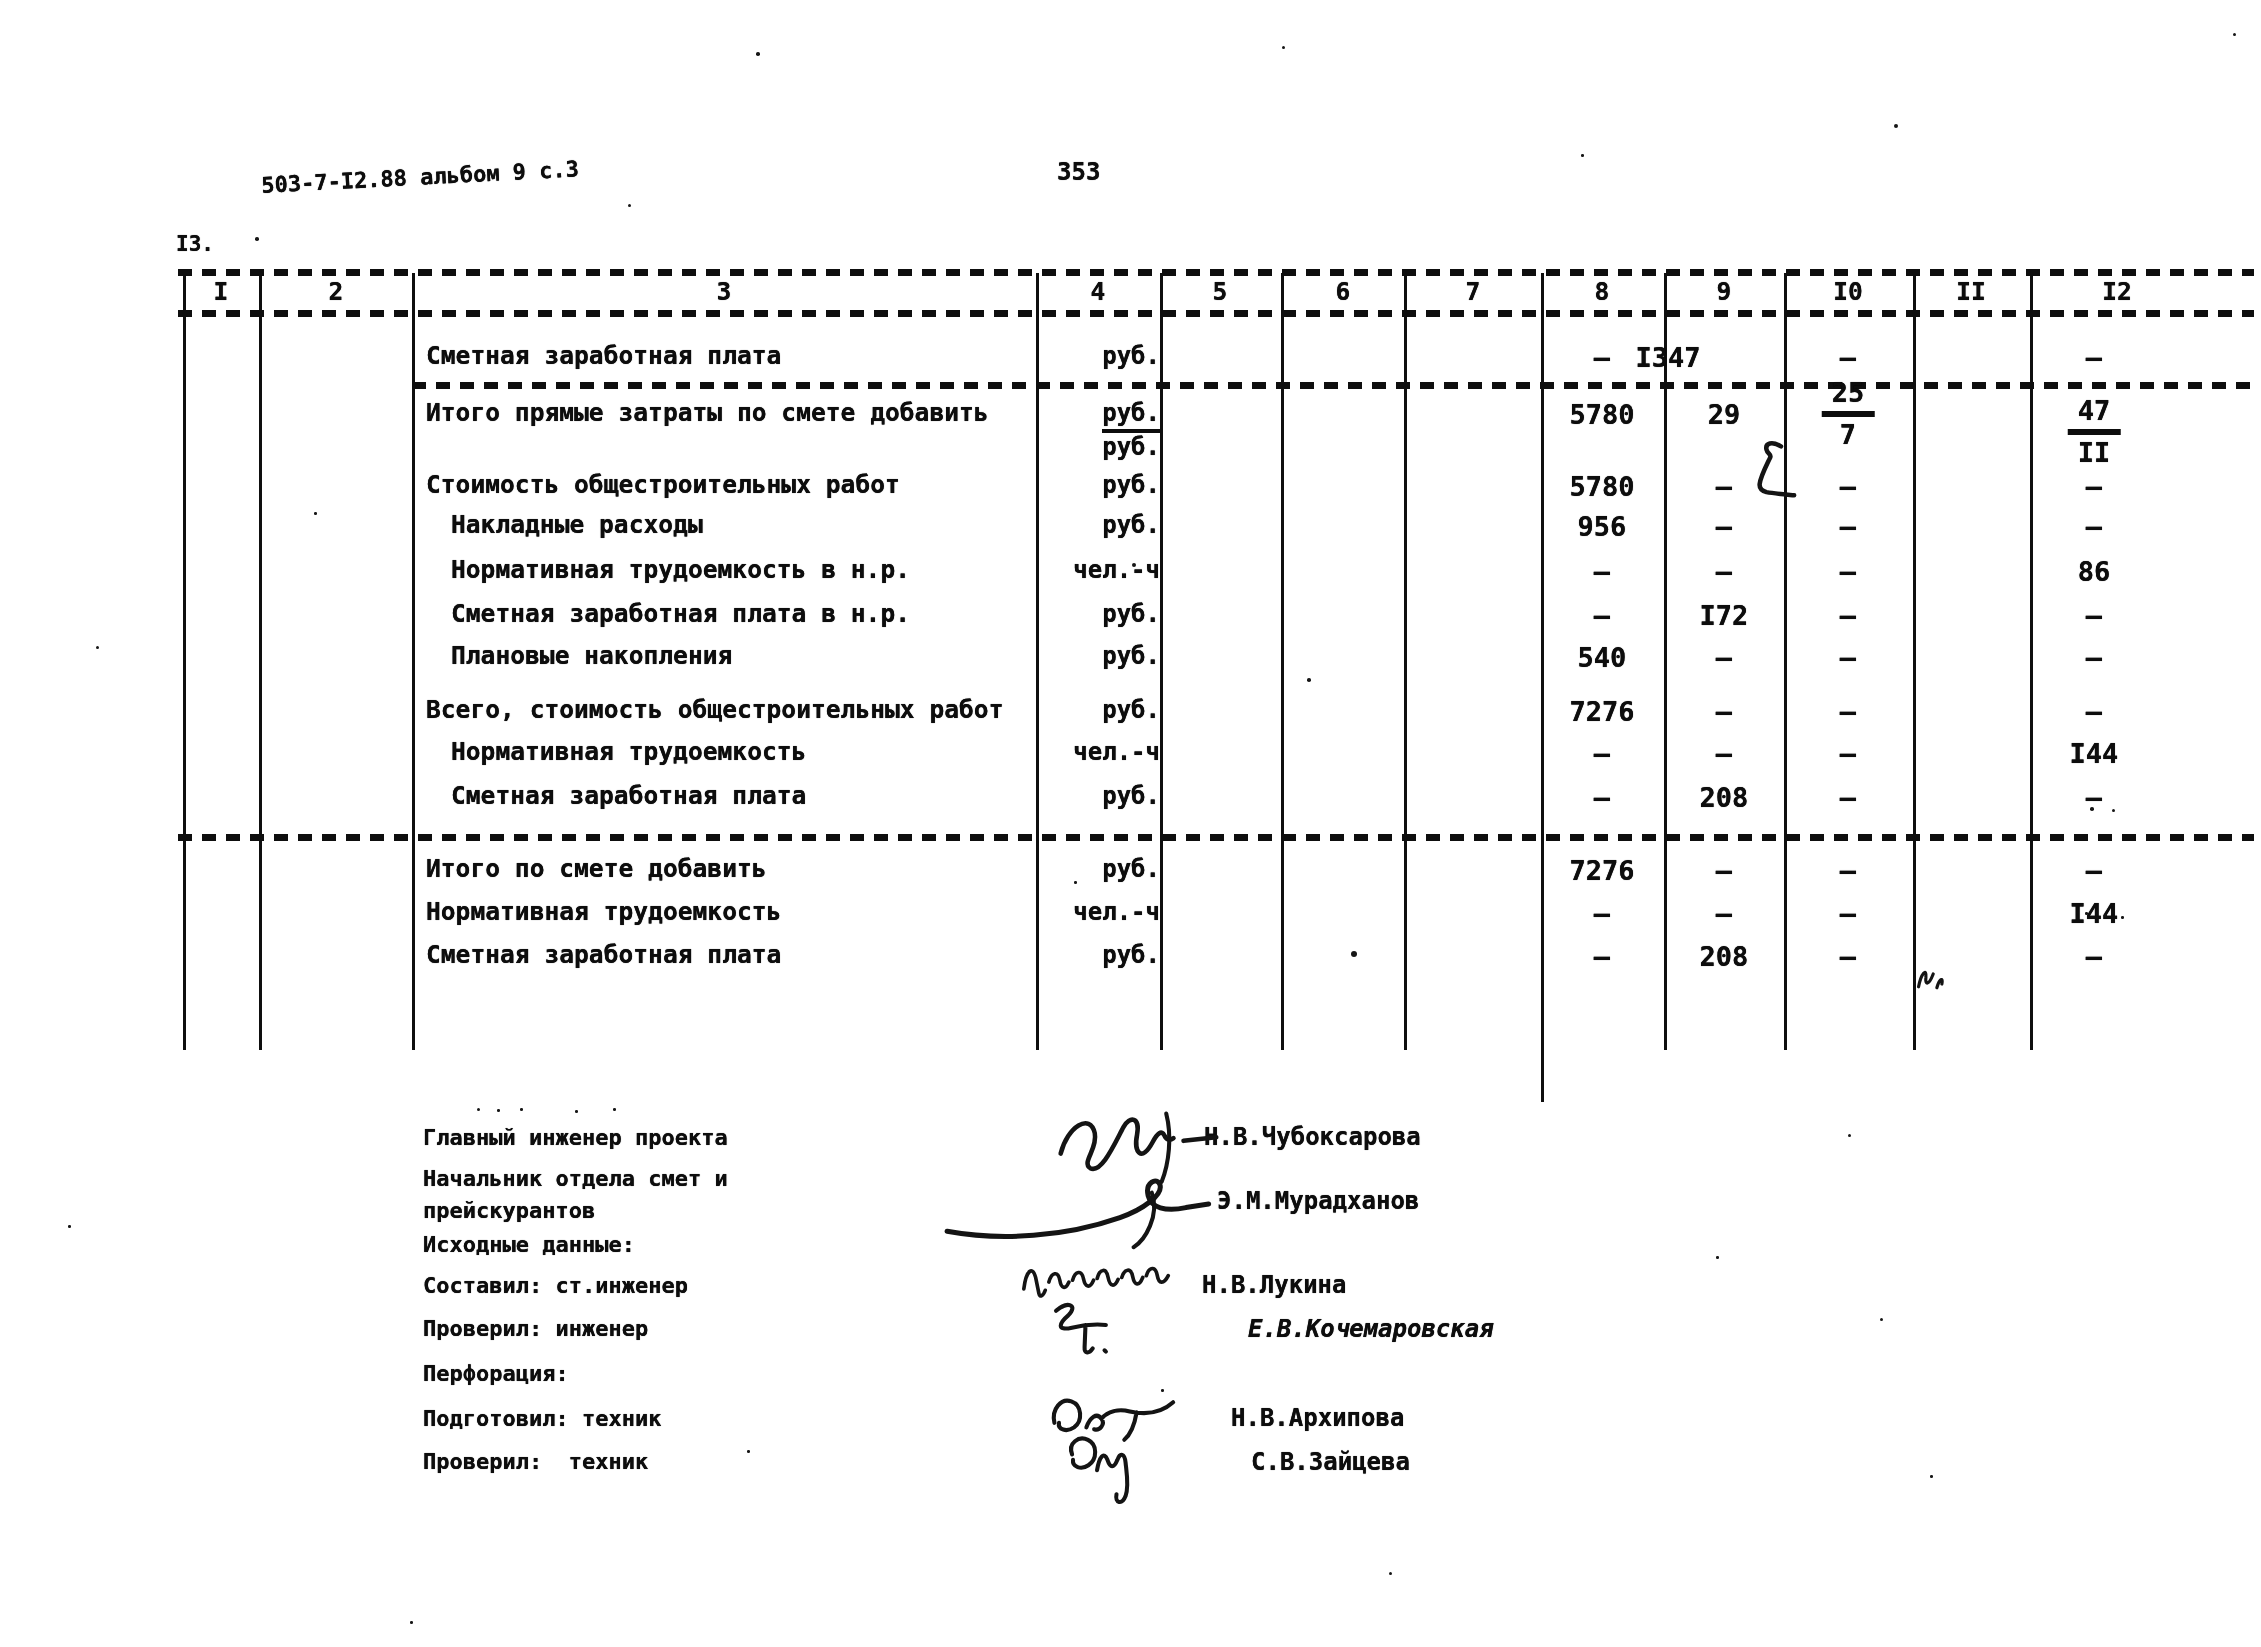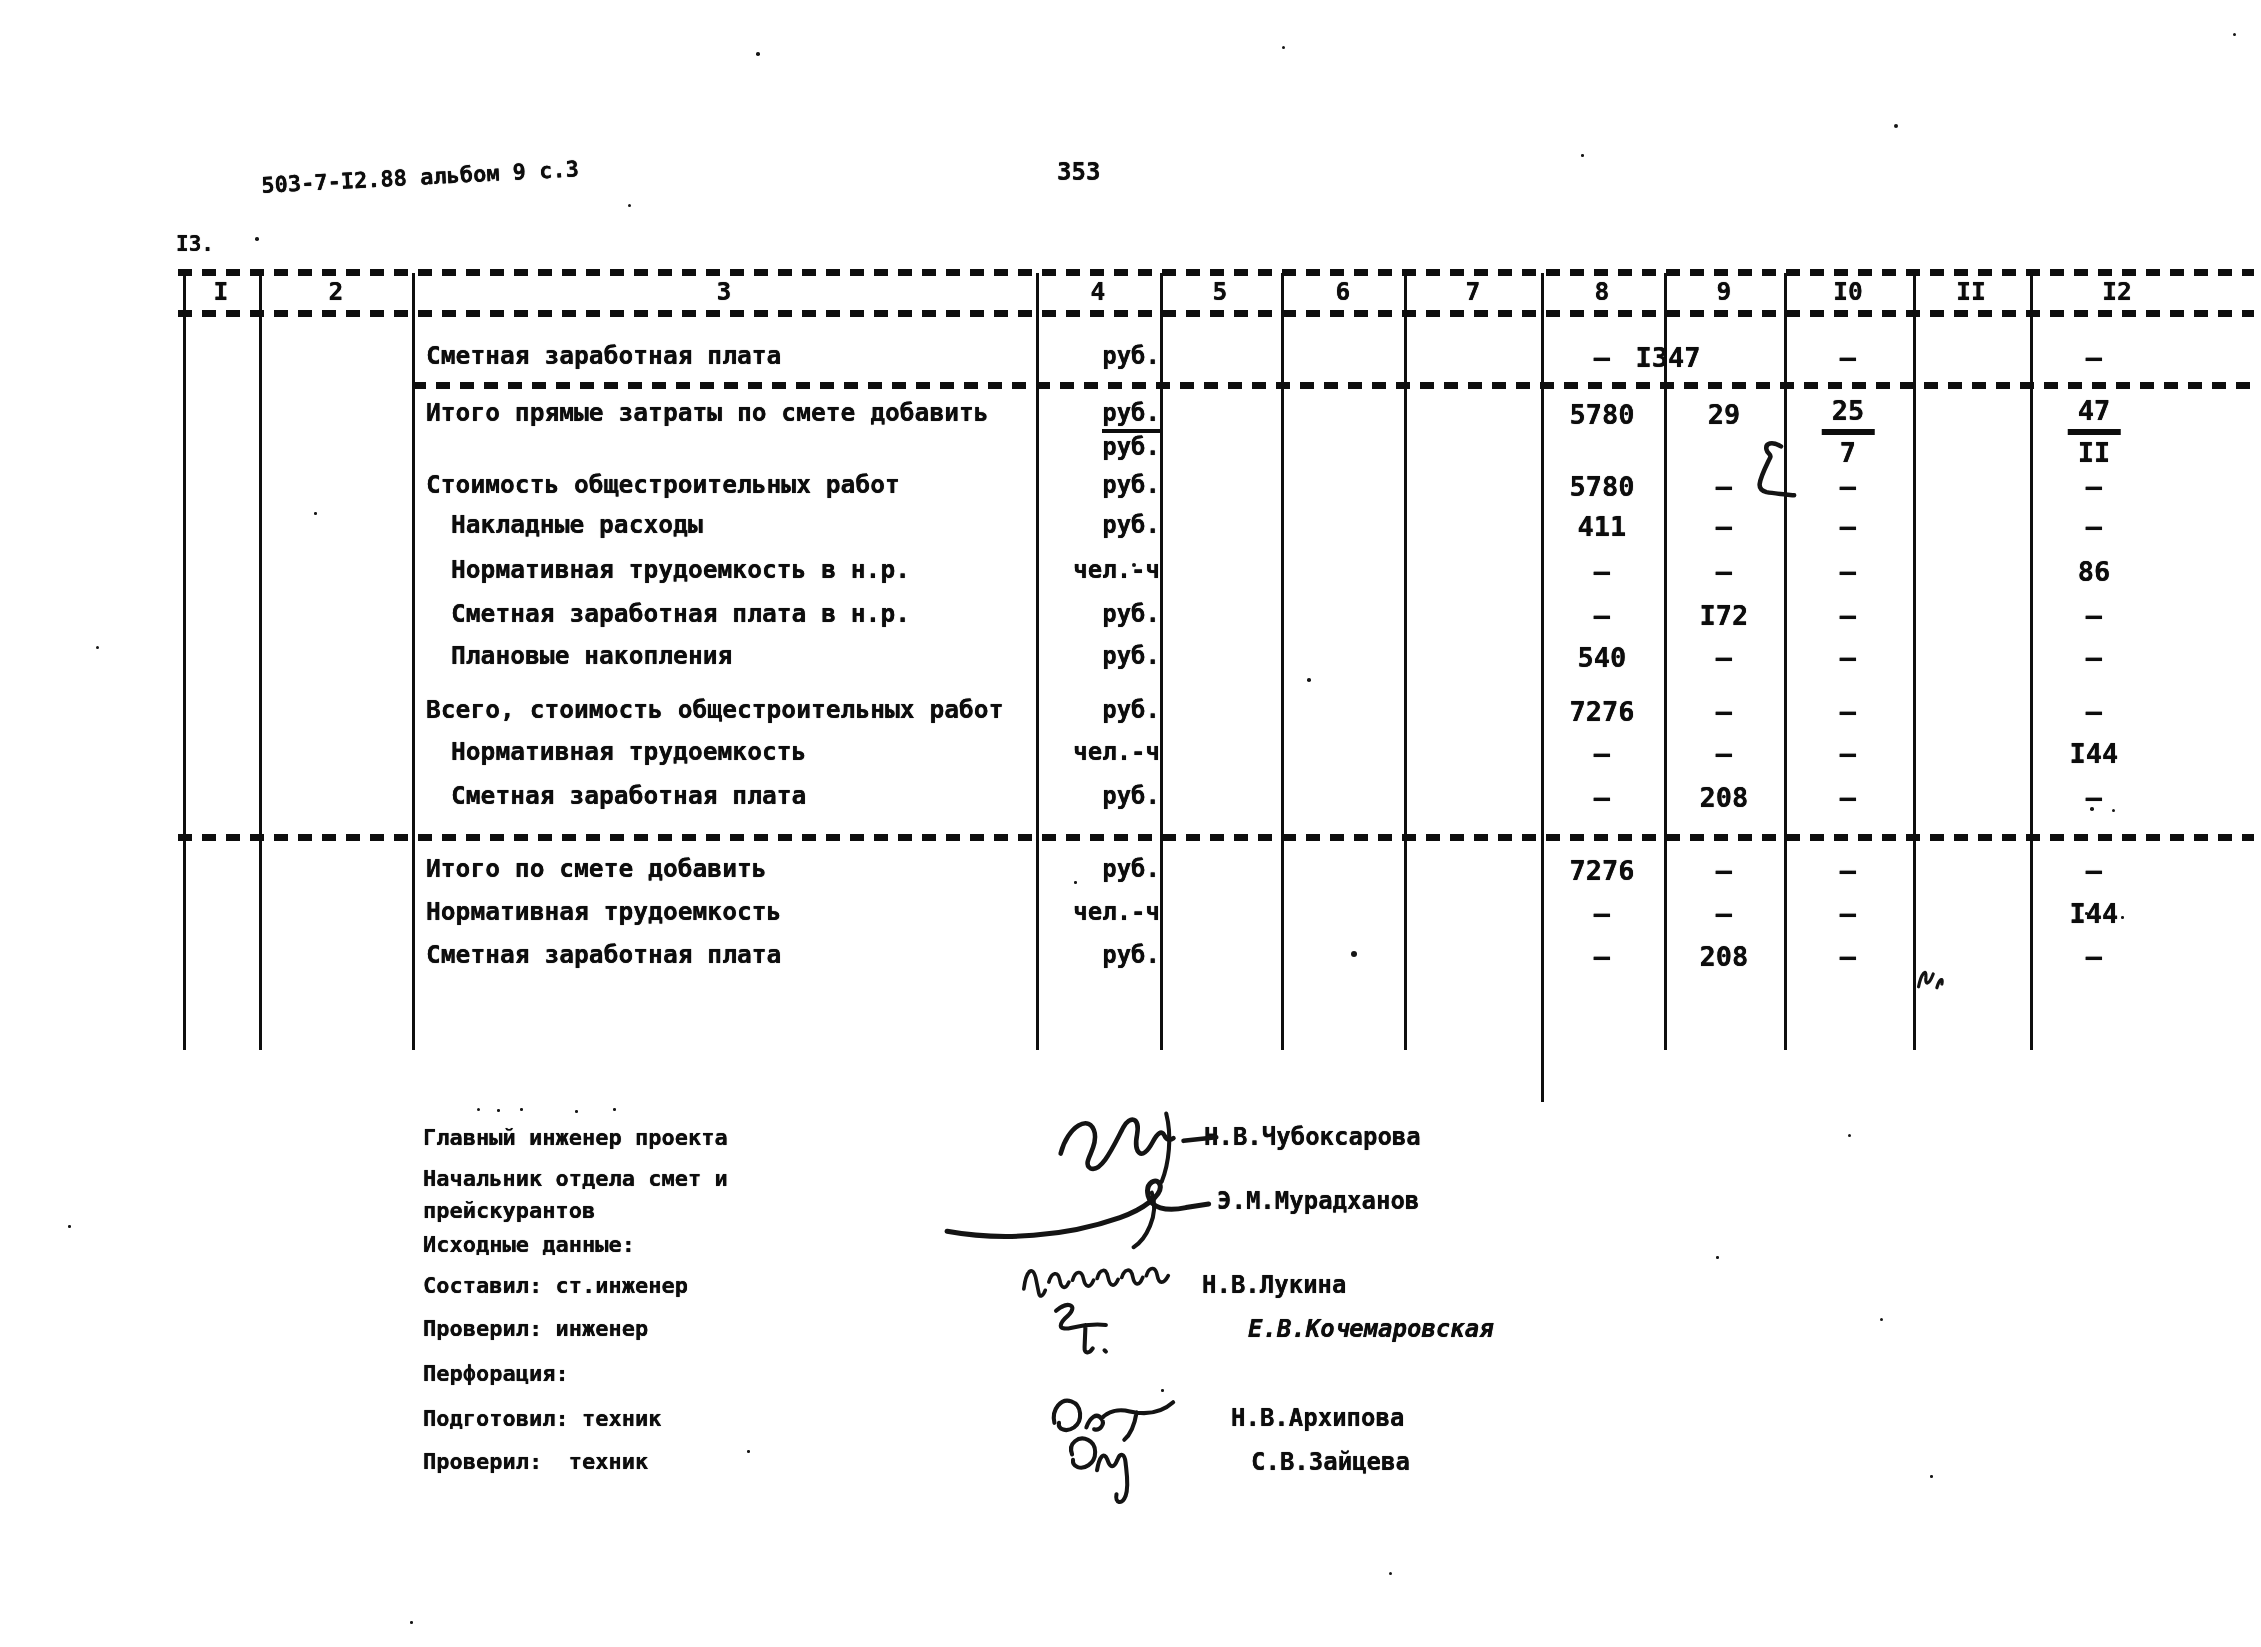--- a/index.html
+++ b/index.html
@@ -85,31 +85,31 @@
       <div class="tw trow-unit" style="left: 1036px; top: 344px; width: 124px;">руб.</div>
       <div class="tw trow-val" style="left: 1602px; top: 344px;">–</div>
       <div class="tw trow-val" style="left: 1668px; top: 344px;">I347</div>
       <div class="tw trow-val" style="left: 1848px; top: 344px;">–</div>
       <div class="tw trow-val" style="left: 2094px; top: 344px;">–</div>
       <div class="tw trow-label" style="left: 426px; top: 401px; text-align: right;">Итого прямые затраты по смете добавить</div>
       <div class="tw trow-unit" style="left: 1036px; top: 401px; width: 124px;"><span class="u-underline">руб.</span></div>
       <div class="tw trow-unit" style="left: 1036px; top: 435px; width: 124px;">руб.</div>
       <div class="tw trow-val" style="left: 1602px; top: 401px;">5780</div>
       <div class="tw trow-val" style="left: 1724px; top: 401px;">29</div>
-      <div class="frac" style="left: 1848px; top: 397px;"><span class="fr-top">25</span><span class="fr-bot">7</span></div>
+      <div class="frac" style="left: 1848px; top: 379px;"><span class="fr-top">25</span><span class="fr-bot">7</span></div>
       <div class="frac" style="left: 2094px; top: 397px;"><span class="fr-top">47</span><span class="fr-bot">II</span></div>
       <div class="tw trow-label" style="left: 426px; top: 473px;">Стоимость общестроительных работ</div>
       <div class="tw trow-unit" style="left: 1036px; top: 473px; width: 124px;">руб.</div>
       <div class="tw trow-val" style="left: 1602px; top: 473px;">5780</div>
       <div class="tw trow-val" style="left: 1724px; top: 473px;">–</div>
       <div class="tw trow-val" style="left: 1848px; top: 473px;">–</div>
       <div class="tw trow-val" style="left: 2094px; top: 473px;">–</div>
       <div class="tw trow-label" style="left: 451px; top: 513px;">Накладные расходы</div>
       <div class="tw trow-unit" style="left: 1036px; top: 513px; width: 124px;">руб.</div>
-      <div class="tw trow-val" style="left: 1602px; top: 513px;">411</div>
+      <div class="tw trow-val" style="left: 1602px; top: 513px;">956</div>
       <div class="tw trow-val" style="left: 1724px; top: 513px;">–</div>
       <div class="tw trow-val" style="left: 1848px; top: 513px;">–</div>
       <div class="tw trow-val" style="left: 2094px; top: 513px;">–</div>
       <div class="tw trow-label" style="left: 451px; top: 558px;">Нормативная трудоемкость в н.р.</div>
       <div class="tw trow-unit" style="left: 1036px; top: 558px; width: 124px;">чел.-ч</div>
       <div class="tw trow-val" style="left: 1602px; top: 558px;">–</div>
       <div class="tw trow-val" style="left: 1724px; top: 558px;">–</div>
       <div class="tw trow-val" style="left: 1848px; top: 558px;">–</div>
       <div class="tw trow-val" style="left: 2094px; top: 558px;">86</div>
       <div class="tw trow-label" style="left: 451px; top: 602px;">Сметная заработная плата в н.р.</div>

